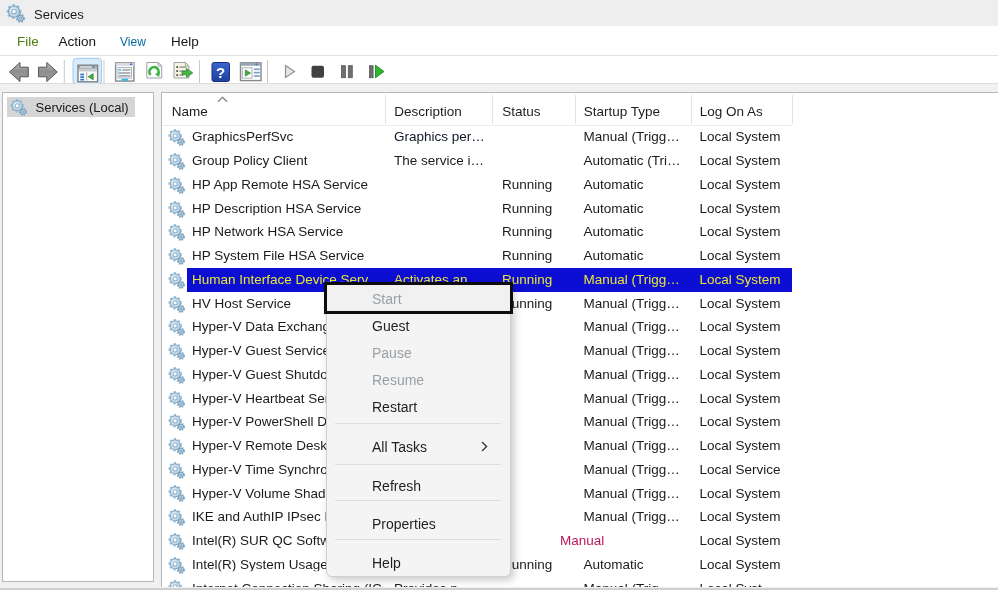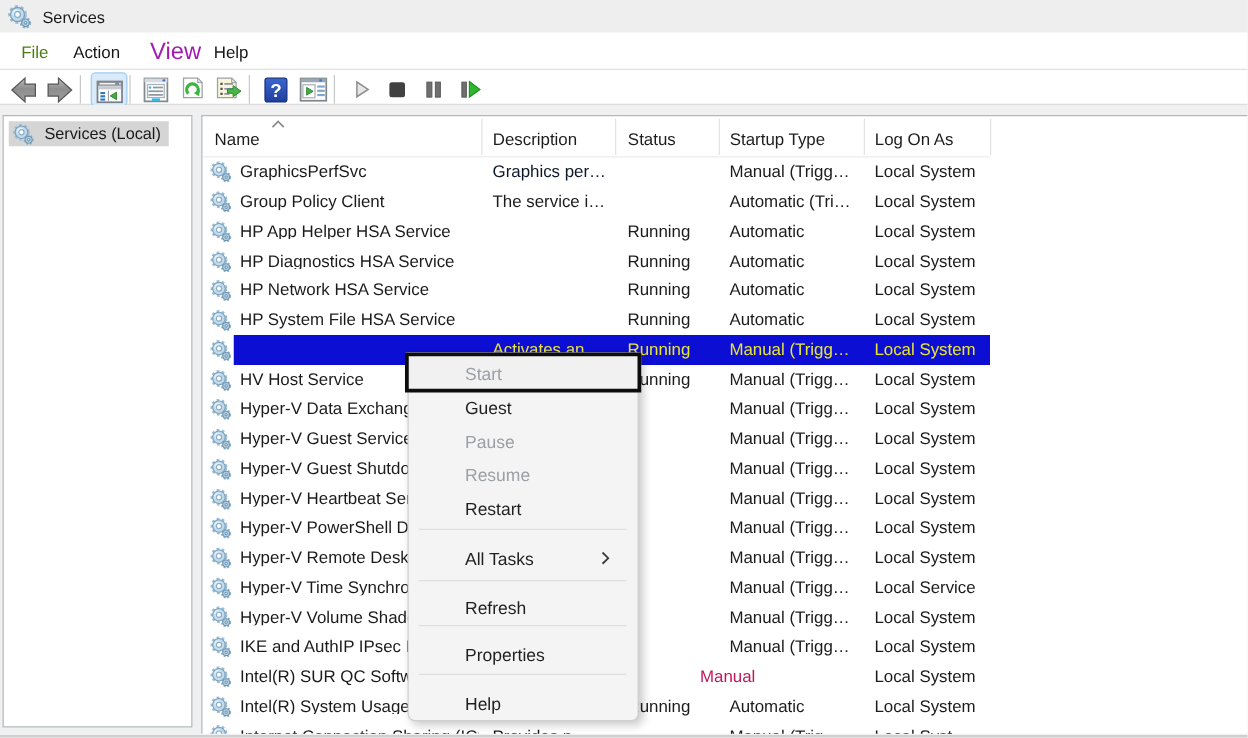--- a/index.html
+++ b/index.html
@@ -11,21 +11,21 @@
 .sep-v{position:absolute;width:1px;background:#e3e3e3;}
 </style></head><body>
 <div class="abs" style="left:0;top:0;width:998px;height:26px;background:#eeeeee"></div>
 <svg class="abs" style="left:6px;top:4px" width="19" height="19" viewBox="0 0 20 20">
     <use href="#gear"></use>
   </svg>
 <div class="t" style="left:34px;top:14px;font-size:13px;color:#1a1a1a">Services</div>
 <div class="abs" style="left:0;top:26px;width:998px;height:29px;background:#ffffff"></div>
 <div class="t" style="left:17px;top:41.5px;font-size:13.5px;color:#4d7c0f">File</div>
 <div class="t" style="left:58.5px;top:41.5px;font-size:13.5px;color:#161616">Action</div>
-<div class="t" style="left:120px;top:41.5px;font-size:19px;color:#a21caf">View</div>
+<div class="t" style="left:120px;top:41.5px;font-size:12px;color:#0369a1">View</div>
 <div class="t" style="left:171px;top:41.5px;font-size:13.5px;color:#161616">Help</div>
 <div class="abs" style="left:0;top:55px;width:998px;height:29px;background:#ffffff;border-top:1px solid #e1e1e1;border-bottom:1px solid #dcdcdc;box-sizing:border-box"></div>
 <svg class="abs" style="left:0;top:55px" width="420" height="29" viewBox="0 0 420 29">
 
 <defs>
 <linearGradient id="arw" x1="0" y1="0" x2="0" y2="1">
  <stop offset="0" stop-color="#bdbdbd"></stop>
         <stop offset="0.45" stop-color="#8d8d8d"></stop>
         <stop offset="1" stop-color="#9e9e9e"></stop>
 </linearGradient>
@@ -161,28 +161,28 @@
 <svg class="abs" style="left:5.5px;top:28.11px" width="17" height="17" viewBox="0 0 20 20">
       <use href="#gear"></use>
     </svg>
 <div class="t row-t" style="left:30px;top:36.21px;max-width:190.60000000000002px;overflow:hidden;color:#1b1b1b">Group Policy Client</div>
 <div class="t row-t" style="left:232px;top:36.21px;color:#1b1b1b">The service i…</div>
 <div class="t row-t" style="left:421.5px;top:36.21px;color:#1b1b1b">Automatic (Tri…</div>
 <div class="t row-t" style="left:537.5px;top:36.21px;color:#1b1b1b">Local System</div>
 <svg class="abs" style="left:5.5px;top:51.84999999999998px" width="17" height="17" viewBox="0 0 20 20">
       <use href="#gear"></use>
     </svg>
-<div class="t row-t" style="left:30px;top:59.95px;max-width:190.60000000000002px;overflow:hidden;color:#1b1b1b">HP App Helper HSA Service</div>
+<div class="t row-t" style="left:30px;top:59.95px;max-width:190.60000000000002px;overflow:hidden;color:#1b1b1b">HP App Remote HSA Service</div>
 <div class="t row-t" style="left:340px;top:59.95px;color:#1b1b1b">Running</div>
 <div class="t row-t" style="left:421.5px;top:59.95px;color:#1b1b1b">Automatic</div>
 <div class="t row-t" style="left:537.5px;top:59.95px;color:#1b1b1b">Local System</div>
 <svg class="abs" style="left:5.5px;top:75.59px" width="17" height="17" viewBox="0 0 20 20">
       <use href="#gear"></use>
     </svg>
-<div class="t row-t" style="left:30px;top:83.69px;max-width:190.60000000000002px;overflow:hidden;color:#1b1b1b">HP Diagnostics HSA Service</div>
+<div class="t row-t" style="left:30px;top:83.69px;max-width:190.60000000000002px;overflow:hidden;color:#1b1b1b">HP Description HSA Service</div>
 <div class="t row-t" style="left:340px;top:83.69px;color:#1b1b1b">Running</div>
 <div class="t row-t" style="left:421.5px;top:83.69px;color:#1b1b1b">Automatic</div>
 <div class="t row-t" style="left:537.5px;top:83.69px;color:#1b1b1b">Local System</div>
 <svg class="abs" style="left:5.5px;top:99.33000000000001px" width="17" height="17" viewBox="0 0 20 20">
       <use href="#gear"></use>
     </svg>
 <div class="t row-t" style="left:30px;top:107.43px;max-width:190.60000000000002px;overflow:hidden;color:#1b1b1b">HP Network HSA Service</div>
 <div class="t row-t" style="left:340px;top:107.43px;color:#1b1b1b">Running</div>
 <div class="t row-t" style="left:421.5px;top:107.43px;color:#1b1b1b">Automatic</div>
 <div class="t row-t" style="left:537.5px;top:107.43px;color:#1b1b1b">Local System</div>
@@ -190,20 +190,21 @@
       <use href="#gear"></use>
     </svg>
 <div class="t row-t" style="left:30px;top:131.17px;max-width:190.60000000000002px;overflow:hidden;color:#1b1b1b">HP System File HSA Service</div>
 <div class="t row-t" style="left:340px;top:131.17px;color:#1b1b1b">Running</div>
 <div class="t row-t" style="left:421.5px;top:131.17px;color:#1b1b1b">Automatic</div>
 <div class="t row-t" style="left:537.5px;top:131.17px;color:#1b1b1b">Local System</div>
 <div class="abs" style="left:24.5px;top:142.64px;width:605.2px;height:24.14px;background:#0d0ed3"></div>
 <svg class="abs" style="left:5.5px;top:146.80999999999997px" width="17" height="17" viewBox="0 0 20 20">
       <use href="#gear"></use>
     </svg>
+<div class="t row-t" style="left:30px;top:154.91px;max-width:190.60000000000002px;overflow:hidden;color:#e9e636">Human Interface Device Serv…</div>
 <div class="t row-t" style="left:232px;top:154.91px;color:#e9e636">Activates an…</div>
 <div class="t row-t" style="left:340px;top:154.91px;color:#e9e636">Running</div>
 <div class="t row-t" style="left:421.5px;top:154.91px;color:#e9e636">Manual (Trigg…</div>
 <div class="t row-t" style="left:537.5px;top:154.91px;color:#e9e636">Local System</div>
 <svg class="abs" style="left:5.5px;top:170.54999999999998px" width="17" height="17" viewBox="0 0 20 20">
       <use href="#gear"></use>
     </svg>
 <div class="t row-t" style="left:30px;top:178.65px;max-width:190.60000000000002px;overflow:hidden;color:#1b1b1b">HV Host Service</div>
 <div class="t row-t" style="left:340px;top:178.65px;color:#1b1b1b">Running</div>
 <div class="t row-t" style="left:421.5px;top:178.65px;color:#1b1b1b">Manual (Trigg…</div>

